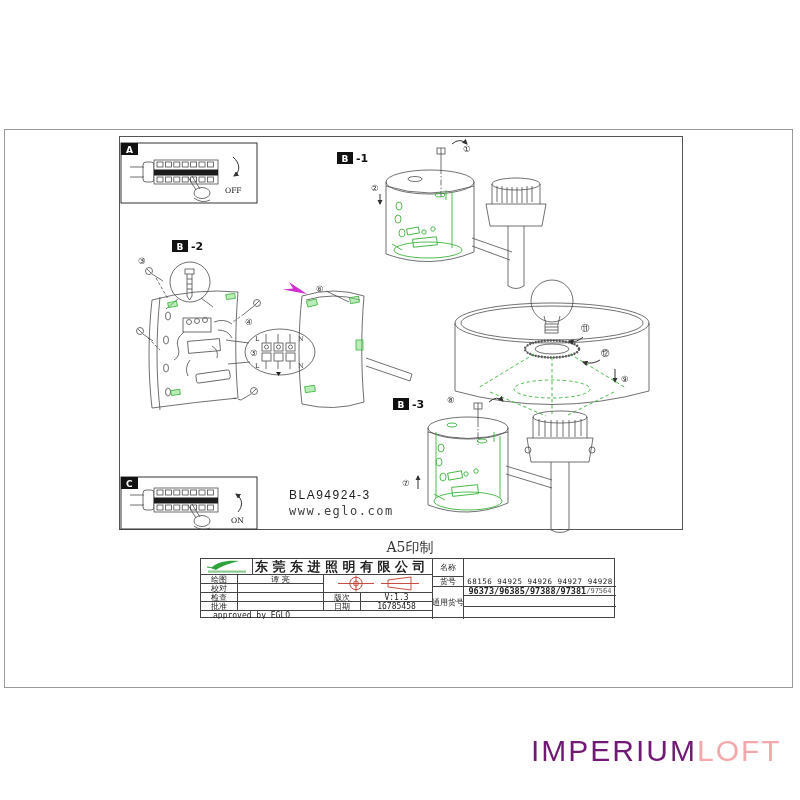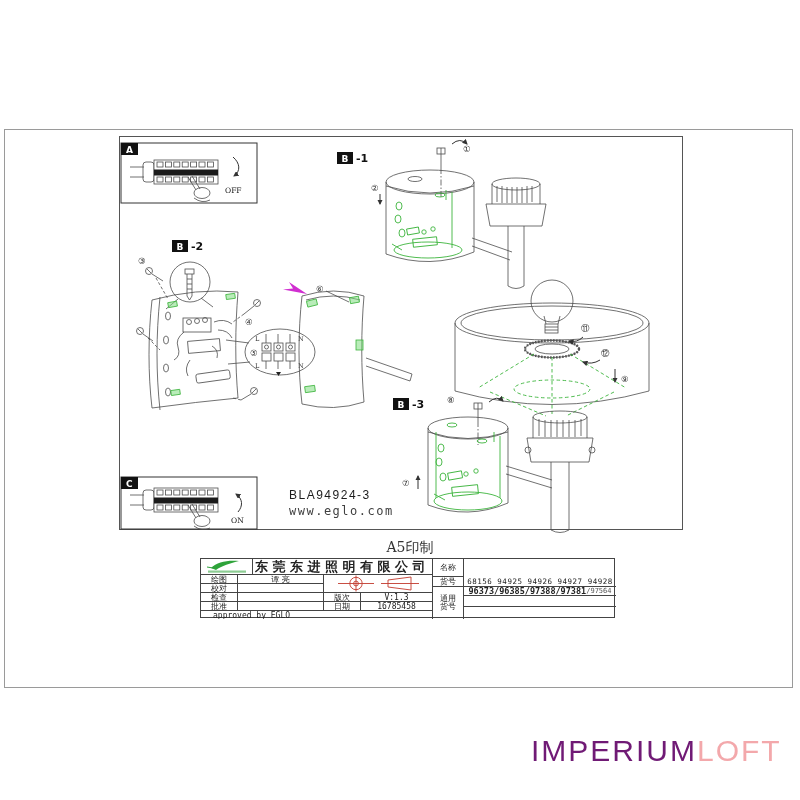--- a/index.html
+++ b/index.html
@@ -36,21 +36,21 @@
   .tblock{left:200px;top:558px;width:415px;height:60px;border:1px solid #444;font-family:"DejaVu Serif",serif;color:#222}
   .tblock .cell{position:absolute;box-sizing:border-box;border-right:1px solid #444;border-bottom:1px solid #444;
     display:flex;align-items:center;justify-content:center;font-size:8px;overflow:hidden;white-space:nowrap}
   .tblock .noR{border-right:none}.tblock .noB{border-bottom:none}
   .tblock .company{font-size:13px;letter-spacing:4.5px;font-weight:bold}
   .tblock .mono{font-family:"DejaVu Sans Mono",monospace}
   .tblock .left-align{justify-content:flex-start;padding-left:12px}
   .tblock .skus{font-size:7.5px;letter-spacing:.5px}
   .tblock .boldskus{font-weight:bold;font-size:8.5px}
   .tblock .tail{font-weight:normal;font-size:7px;color:#555}
-  .tblock .two-line{flex-direction:column;line-height:8px}
+  .tblock .two-line{flex-direction:row;line-height:8px}
   
   .watermark{left:531px;top:734px;font-size:30px;letter-spacing:2px;font-weight:400;font-family:"Liberation Sans",sans-serif}
   .wm-gray{color:#701a75}
   .wm-pink{color:#f3a8ab}
 </style>
 </head>
 <body>
 
 <div class="abs outer-border"></div>
 <div class="abs inner-frame"></div>

